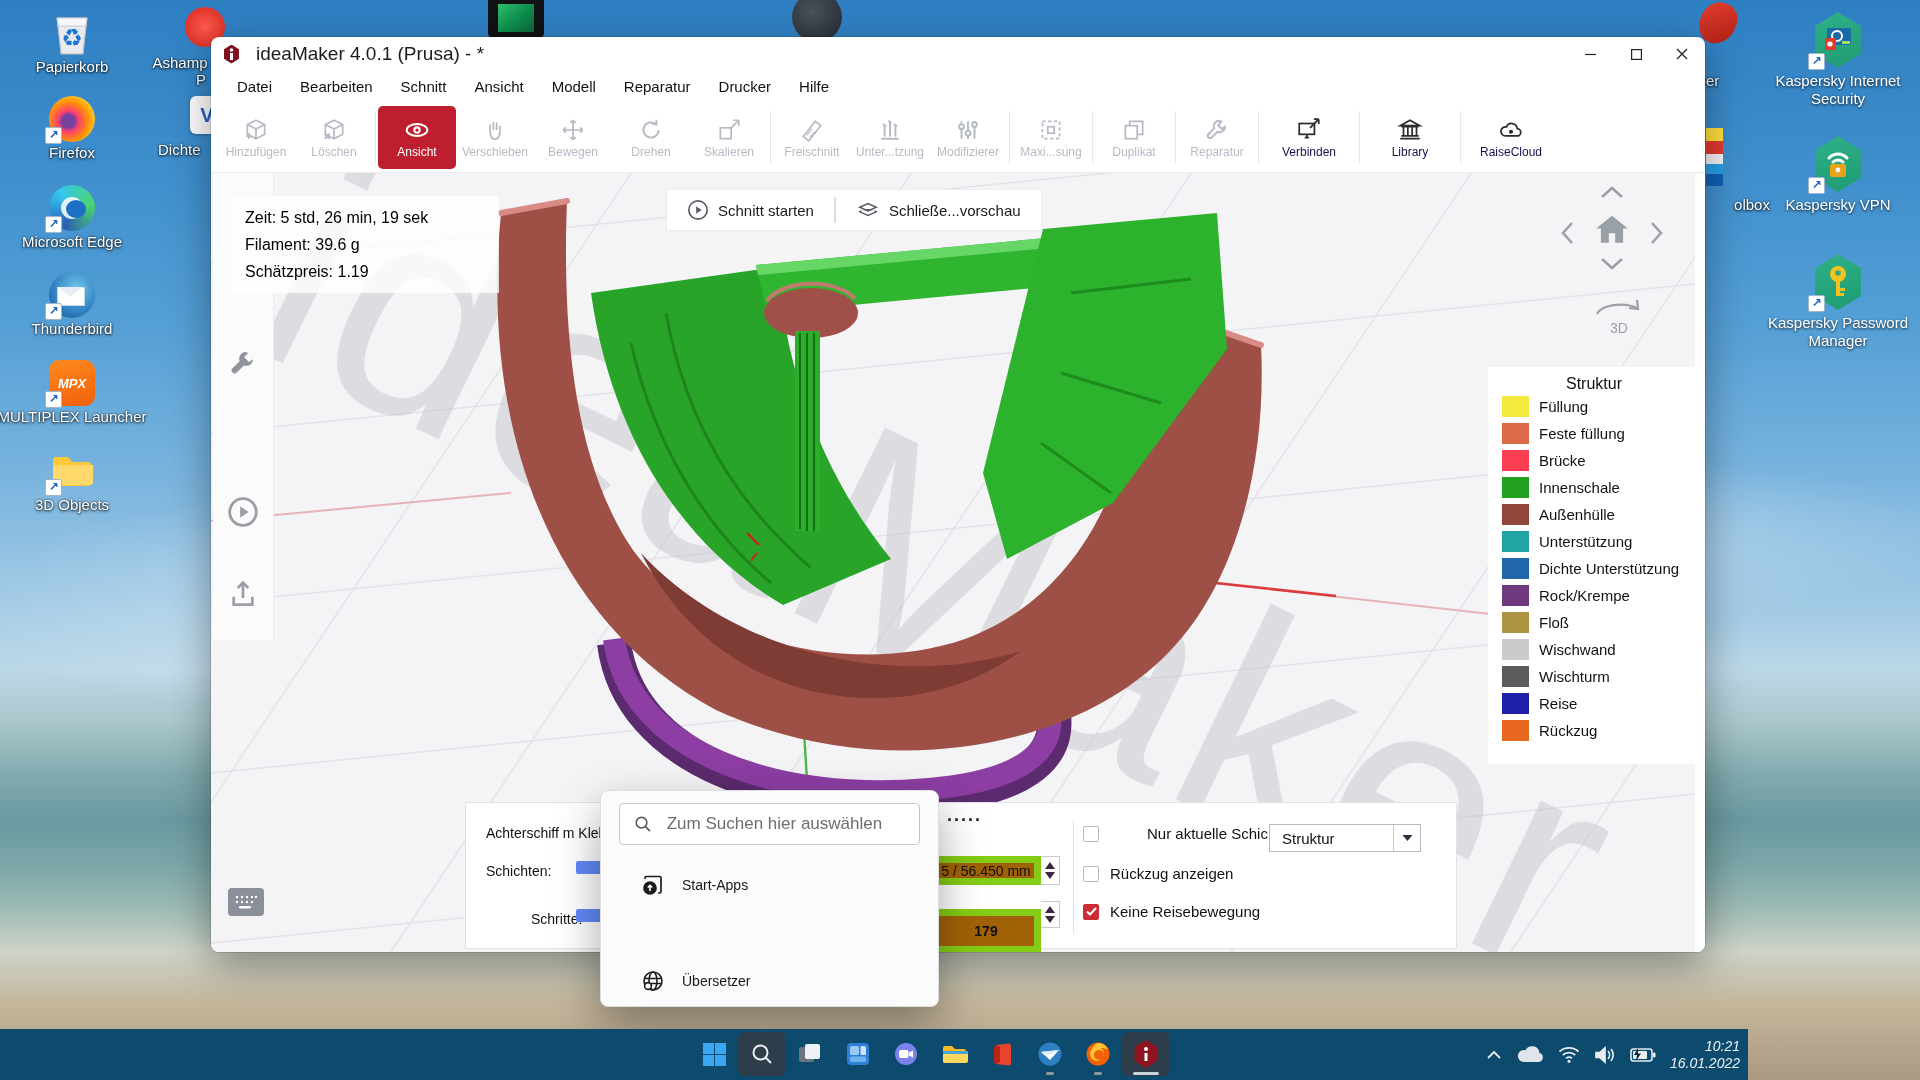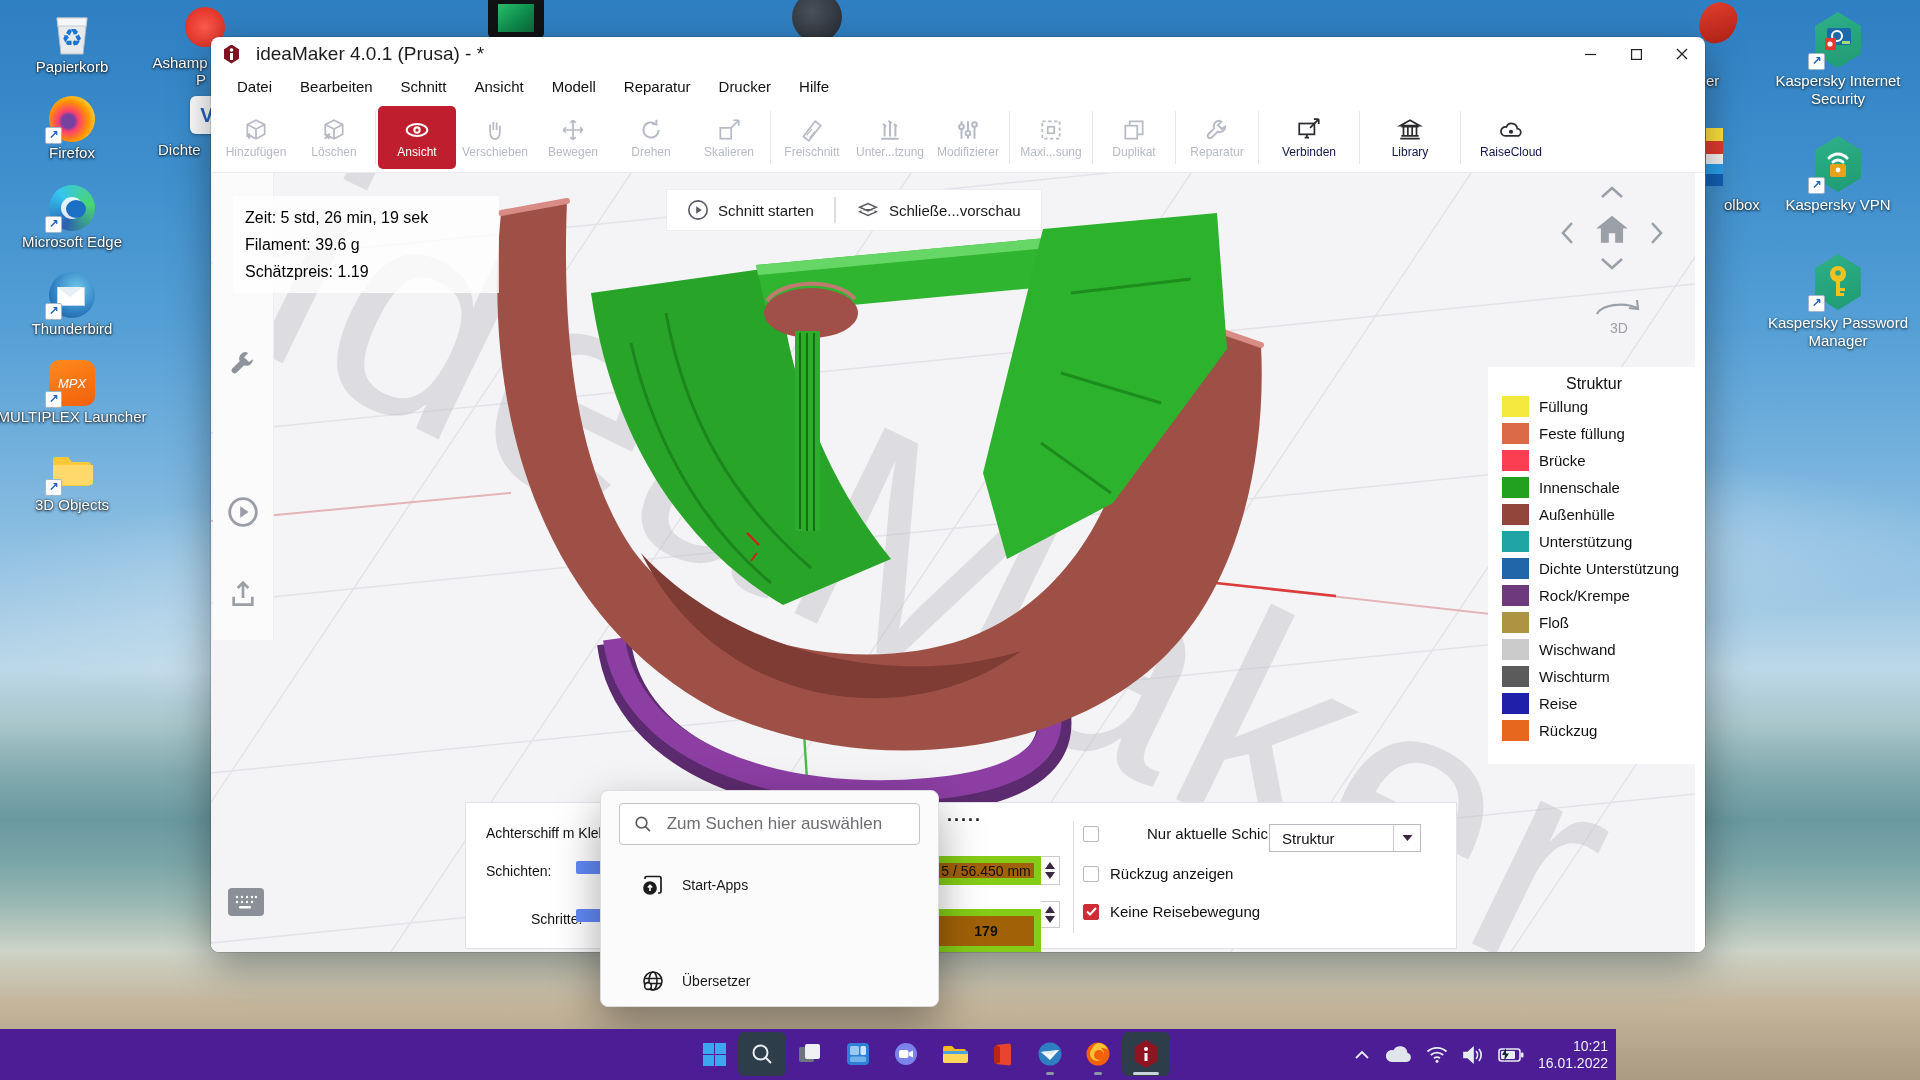--- a/index.html
+++ b/index.html
@@ -84,21 +84,21 @@
   
   .popup{left:600px;top:790px;width:337px;height:215px;background:#fbfbfc;border:1px solid #dddde2;border-radius:8px;z-index:6;
          box-shadow:0 18px 45px rgba(0,0,0,.35);}
   .searchbox{left:18px;top:12px;width:301px;height:42px;border:1px solid #c6c6c9;border-radius:4px;background:#fff;box-sizing:border-box;
              display:flex;align-items:center;gap:13px;padding:0 14px;}
   .searchbox input{border:none;outline:none;font-size:17px;color:#333;width:240px;background:transparent;font-family:inherit;}
   .searchbox input::placeholder{color:#6d6d72;}
   .pop-item{position:absolute;left:0;width:337px;height:48px;display:flex;align-items:center;gap:17px;padding-left:40px;box-sizing:border-box;}
   .pop-lb{font-size:14px;color:#191919;}
   
-  .taskbar{left:0;top:1029px;width:1616px;height:51px;background:#4c1d95;z-index:8;}
+  .taskbar{left:0;top:1029px;width:1748px;height:51px;background:#0c4a6e;z-index:8;font-style:italic;}
   .tb-center{position:absolute;left:690px;top:3px;display:flex;}
   .tb-btn{width:48px;height:44px;border-radius:6px;display:flex;align-items:center;justify-content:center;position:relative;}
   .tb-btn.hl{background:#2e3d4a;}
   .run-dash{position:absolute;bottom:1px;left:50%;transform:translateX(-50%);height:3px;border-radius:2px;background:#8a97a3;}
   .tray{position:absolute;right:8px;top:0;height:51px;display:flex;align-items:center;gap:14px;color:#e8edf2;}
   .clock{text-align:right;font-size:14px;line-height:17px;color:#eef2f6;}
   svg{display:block;}
 </style>
 </head>
 <body>
@@ -136,21 +136,21 @@
     <div class="circle-ic" style="background:radial-gradient(circle at 60% 35%,#6ec6e8,#2e7fc2 60%,#1b4f8a);"></div>
     <div style="position:absolute;left:8px;top:15px;width:26px;height:17px;background:#fff;border:1px solid #c2d5e6;"></div>
     <div style="position:absolute;left:8px;top:15px;width:0;height:0;border-left:13px solid transparent;border-right:13px solid transparent;border-top:10px solid #e8eef5;"></div>
     <div class="sc-arrow">↗</div>
   </div>
   <div class="di-label">Thunderbird</div>
 </div>
 <div class="abs di" style="left:-3px;top:360px;">
   <div class="di-img">
     <div style="width:46px;height:46px;border-radius:10px;background:linear-gradient(160deg,#ff8a1e,#f2600a);display:flex;align-items:center;justify-content:center;">
-      <span style="color:#fff;font-size:13px;font-weight:normal;font-style:italic;">MPX</span>
+      <span style="color:#fff;font-size:13px;font-weight:bold;font-style:italic;">MPX</span>
     </div>
     <div class="sc-arrow">↗</div>
   </div>
   <div class="di-label" style="width:150px;">MULTIPLEX Launcher</div>
 </div>
 <div class="abs di" style="left:-3px;top:448px;">
   <div class="di-img">
     <svg width="46" height="46" viewBox="0 0 46 46">
         <path d="M4 12 q0-3 3-3 h12 l4 5 h16 q3 0 3 3 v18 q0 3-3 3 H7 q-3 0-3-3 Z" fill="#ffc838"></path>
         <path d="M4 17 h40 v17 q0 3-3 3 H7 q-3 0-3-3 Z" fill="#ffd96b"></path>
@@ -171,21 +171,21 @@
 <div class="abs di-label" style="left:158px;top:139px;width:52px;z-index:1;">Dichte</div>
 
 <div class="abs" style="left:488px;top:0;width:56px;height:38px;background:#101214;border-radius:0 0 5px 5px;z-index:1;">
   <div style="position:absolute;left:10px;top:4px;width:36px;height:28px;background:linear-gradient(135deg,#2bbf6a,#0f8f4f 55%,#0b6a3c);"></div>
 </div>
 <div class="abs" style="left:792px;top:-8px;width:50px;height:50px;border-radius:50%;background:radial-gradient(circle at 40% 40%,#4a525c,#23282e);z-index:1;"></div>
 
 <div class="abs" style="left:1700px;top:2px;width:36px;height:42px;border-radius:50% 40% 55% 45%;background:linear-gradient(140deg,#e2402f,#b01f14);transform:rotate(18deg);z-index:1;"></div>
 <div class="abs di-label" style="left:1706px;top:70px;z-index:1;">er</div>
 <div class="abs" style="left:1706px;top:128px;width:17px;height:58px;background:linear-gradient(180deg,#ffe23d 0 22%,#e23a2e 22% 45%,#f4f4f4 45% 62%,#2aa0e8 62% 80%,#1260b4 80% 100%);z-index:1;"></div>
-<div class="abs di-label" style="left:1724px;top:194px;width:56px;text-align:left;z-index:1;">olbox</div>
+<div class="abs di-label" style="left:1724px;top:194px;width:56px;text-align:center;z-index:1;">olbox</div>
 
 <div class="abs" style="left:1763px;top:12px;width:150px;z-index:1;text-align:center;">
   <div style="position:relative;width:52px;margin:0 auto;">
     <div class="kasp hexa">
       <svg width="52" height="56" viewBox="0 0 52 56">
           <rect x="15" y="16" width="24" height="17" rx="2" fill="#1b6aa8"></rect>
           <circle cx="25" cy="24" r="5" fill="none" stroke="#fff" stroke-width="2"></circle>
           <rect x="13" y="26" width="11" height="12" rx="1" fill="#e23a2e"></rect>
           <circle cx="18" cy="32" r="2.6" fill="#fff"></circle>
           <rect x="30" y="29" width="8" height="3" fill="#9fe06a"></rect>

